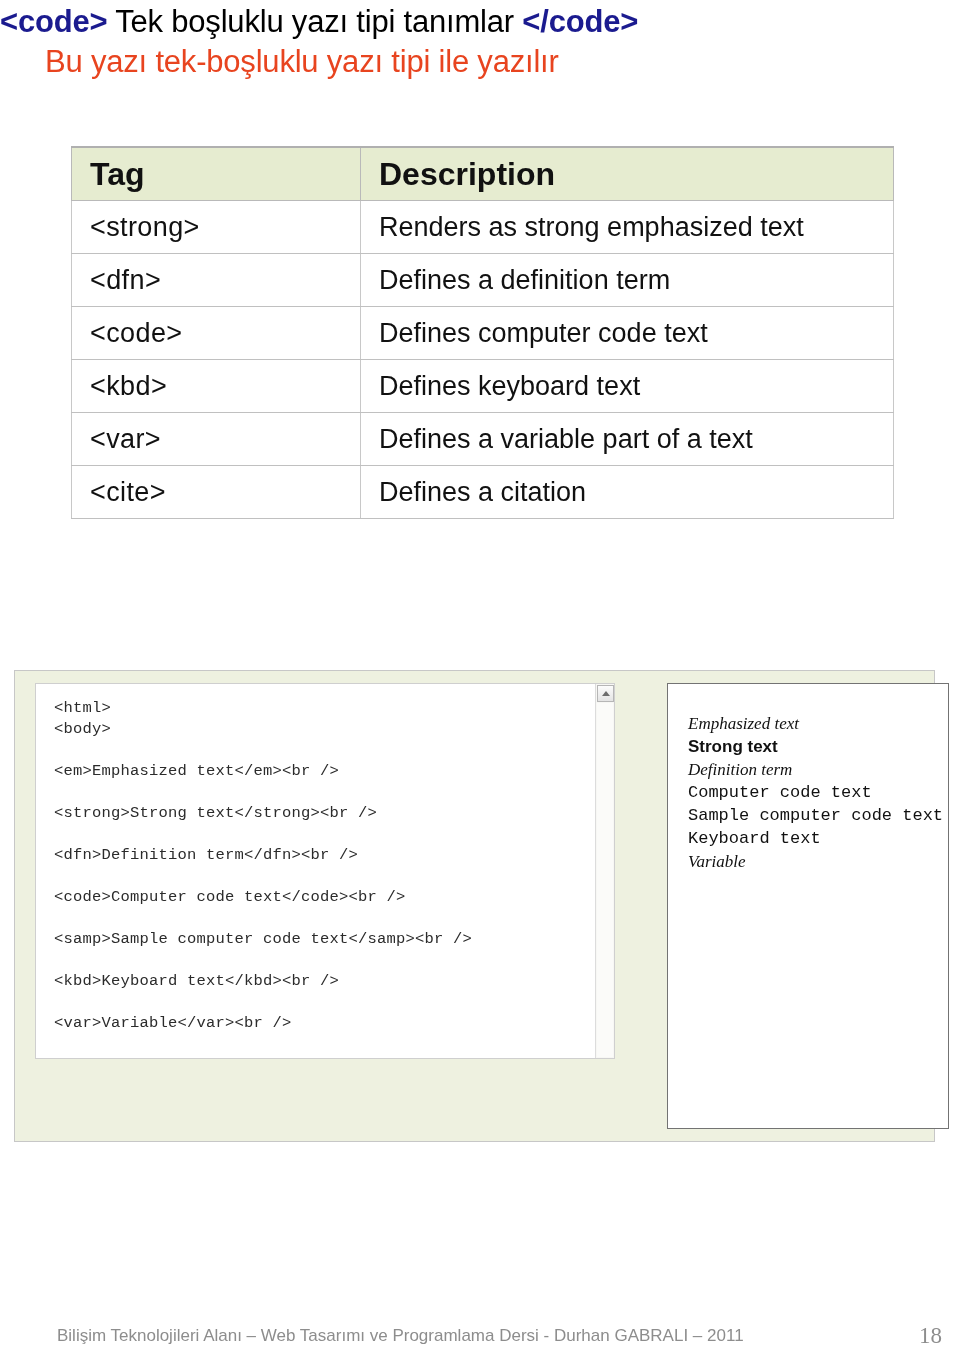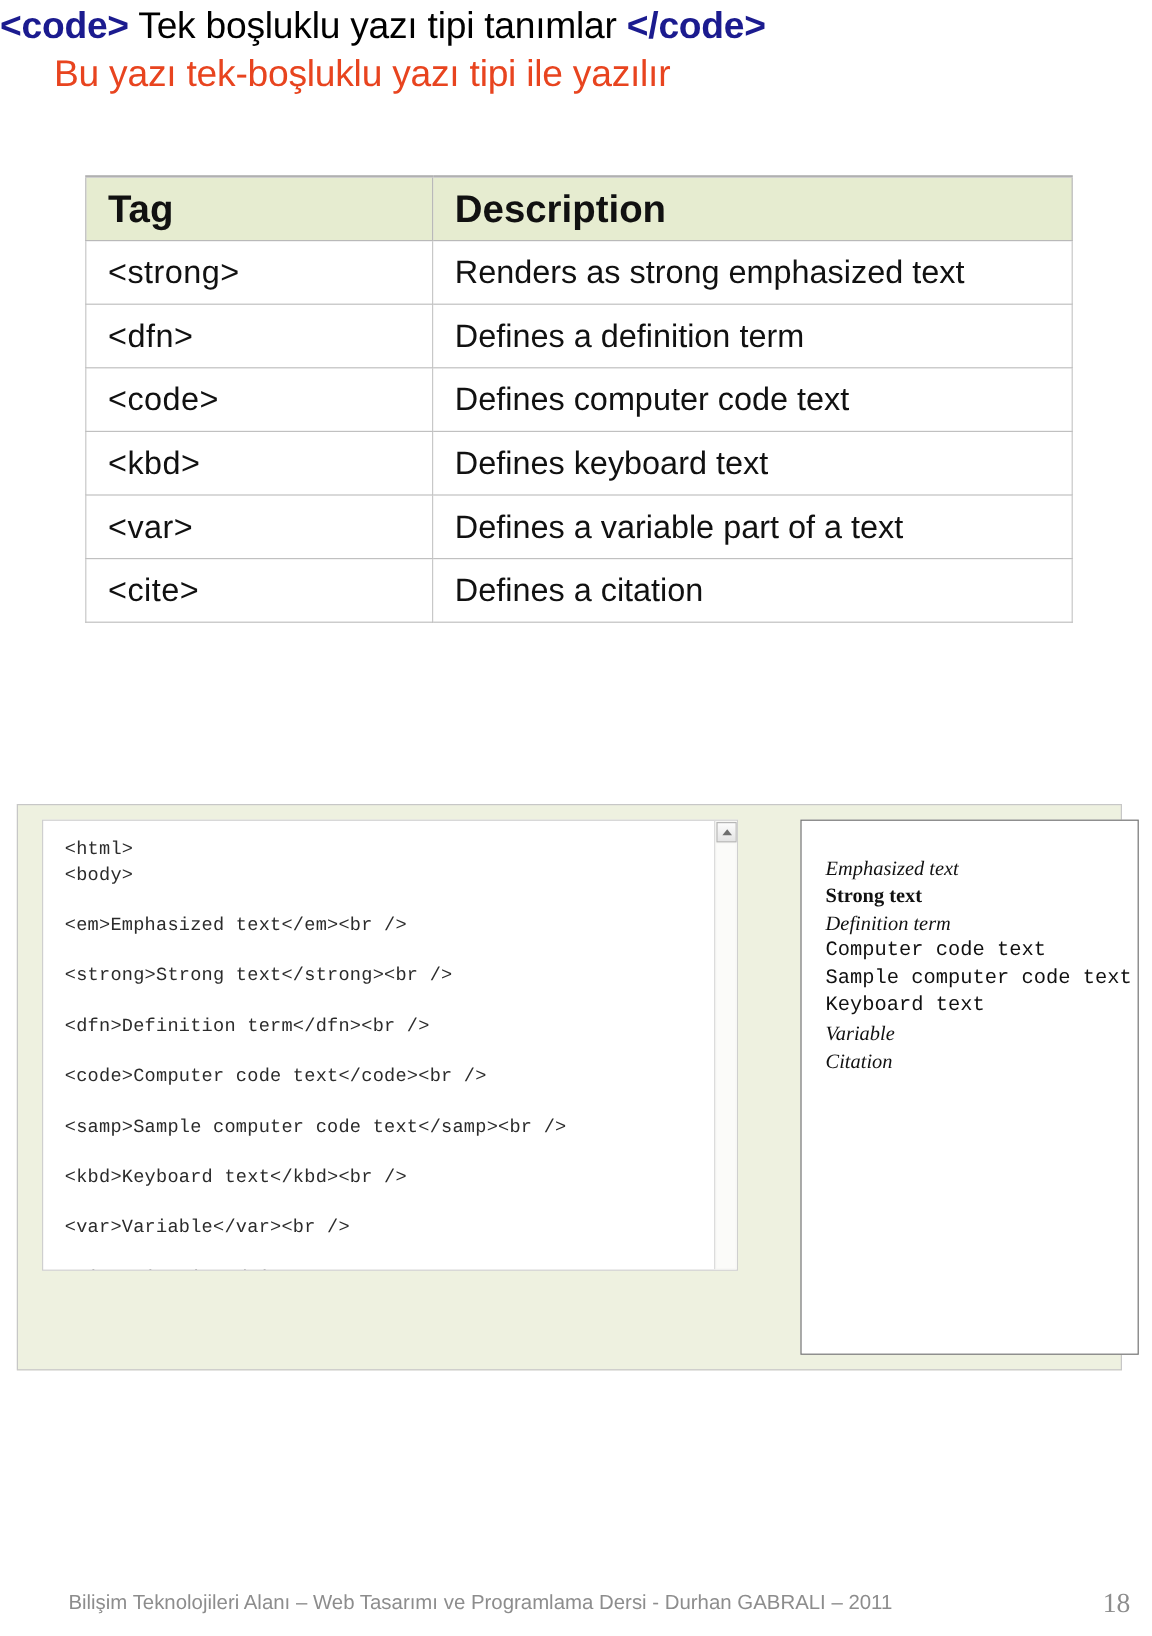--- a/index.html
+++ b/index.html
@@ -185,21 +185,21 @@
     padding: 0;
     list-style: none;
   }
   .preview-list li {
     font-size: 17px;
     line-height: 23px;
     color: #111111;
     white-space: nowrap;
   }
   .pv-em     { font-family: "Liberation Serif", serif; font-style: italic; }
-  .pv-strong { font-family: Liberation Serif, serif; font-weight: bold; }
+  .pv-strong { font-family: Liberation Sans, sans-serif; font-weight: bold; }
   .pv-dfn    { font-family: "Liberation Serif", serif; font-style: italic; }
   .pv-code,
   .pv-samp,
   .pv-kbd    { font-family: "Liberation Mono", monospace; font-size: 15.5px; }
   .pv-var    { font-family: "Liberation Serif", serif; font-style: italic; }
   .pv-cite   { font-family: "Liberation Serif", serif; font-style: italic; }
 
   
   .footer {
     position: absolute;
@@ -309,21 +309,20 @@
 
     <div class="preview-pane">
       <ul class="preview-list">
         <li class="pv-em">Emphasized text</li>
         <li class="pv-strong">Strong text</li>
         <li class="pv-dfn">Definition term</li>
         <li class="pv-code">Computer code text</li>
         <li class="pv-samp">Sample computer code text</li>
         <li class="pv-kbd">Keyboard text</li>
         <li class="pv-var">Variable</li>
-        <li class="pv-cite">Citation</li>
       </ul>
     </div>
 
   </div>
 </div>
 
 <div class="footer">
   <div class="footer-text">Bilişim Teknolojileri Alanı – Web Tasarımı ve Programlama Dersi -  Durhan GABRALI – 2011</div>
   <div class="footer-page">18</div>
 </div>

